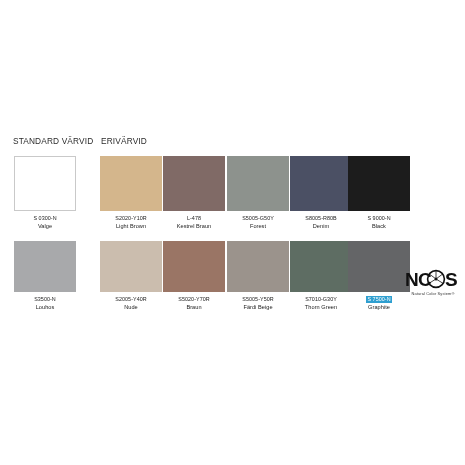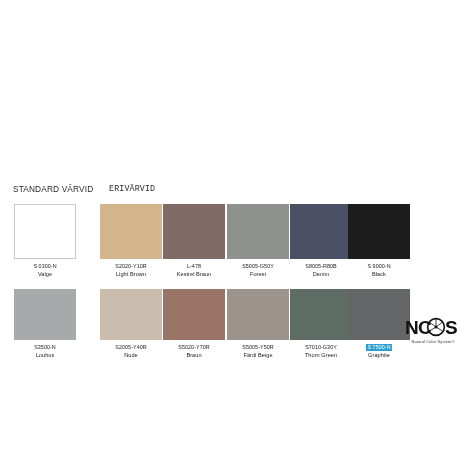--- a/index.html
+++ b/index.html
@@ -14,39 +14,38 @@
     font-family: "Liberation Sans", sans-serif;
     overflow: hidden;
   }
 
   #chart {
     position: absolute;
     left: 0;
     top: 0;
     width: 465px;
     height: 396px;
-    margin-top: 48px;
   }
 
   .headers {
     position: absolute;
     left: 0;
     top: 136px;
     width: 465px;
     height: 16px;
   }
   .col-header {
     position: absolute;
     font-size: 8.3px;
     letter-spacing: 0.15px;
     color: #2b2b2b;
     white-space: nowrap;
   }
   .col-header.standard { left: 13px; top: 0; }
-  .col-header.eri { left: 109px; top: 0; font-family: Liberation Mono, monospace; }
+  .col-header.eri { left: 101px; top: 0; }
 
   .row {
     position: absolute;
     left: 0;
     width: 465px;
   }
   .row-1 { top: 156px; }
   .row-2 { top: 241px; }
 
   .cell {

